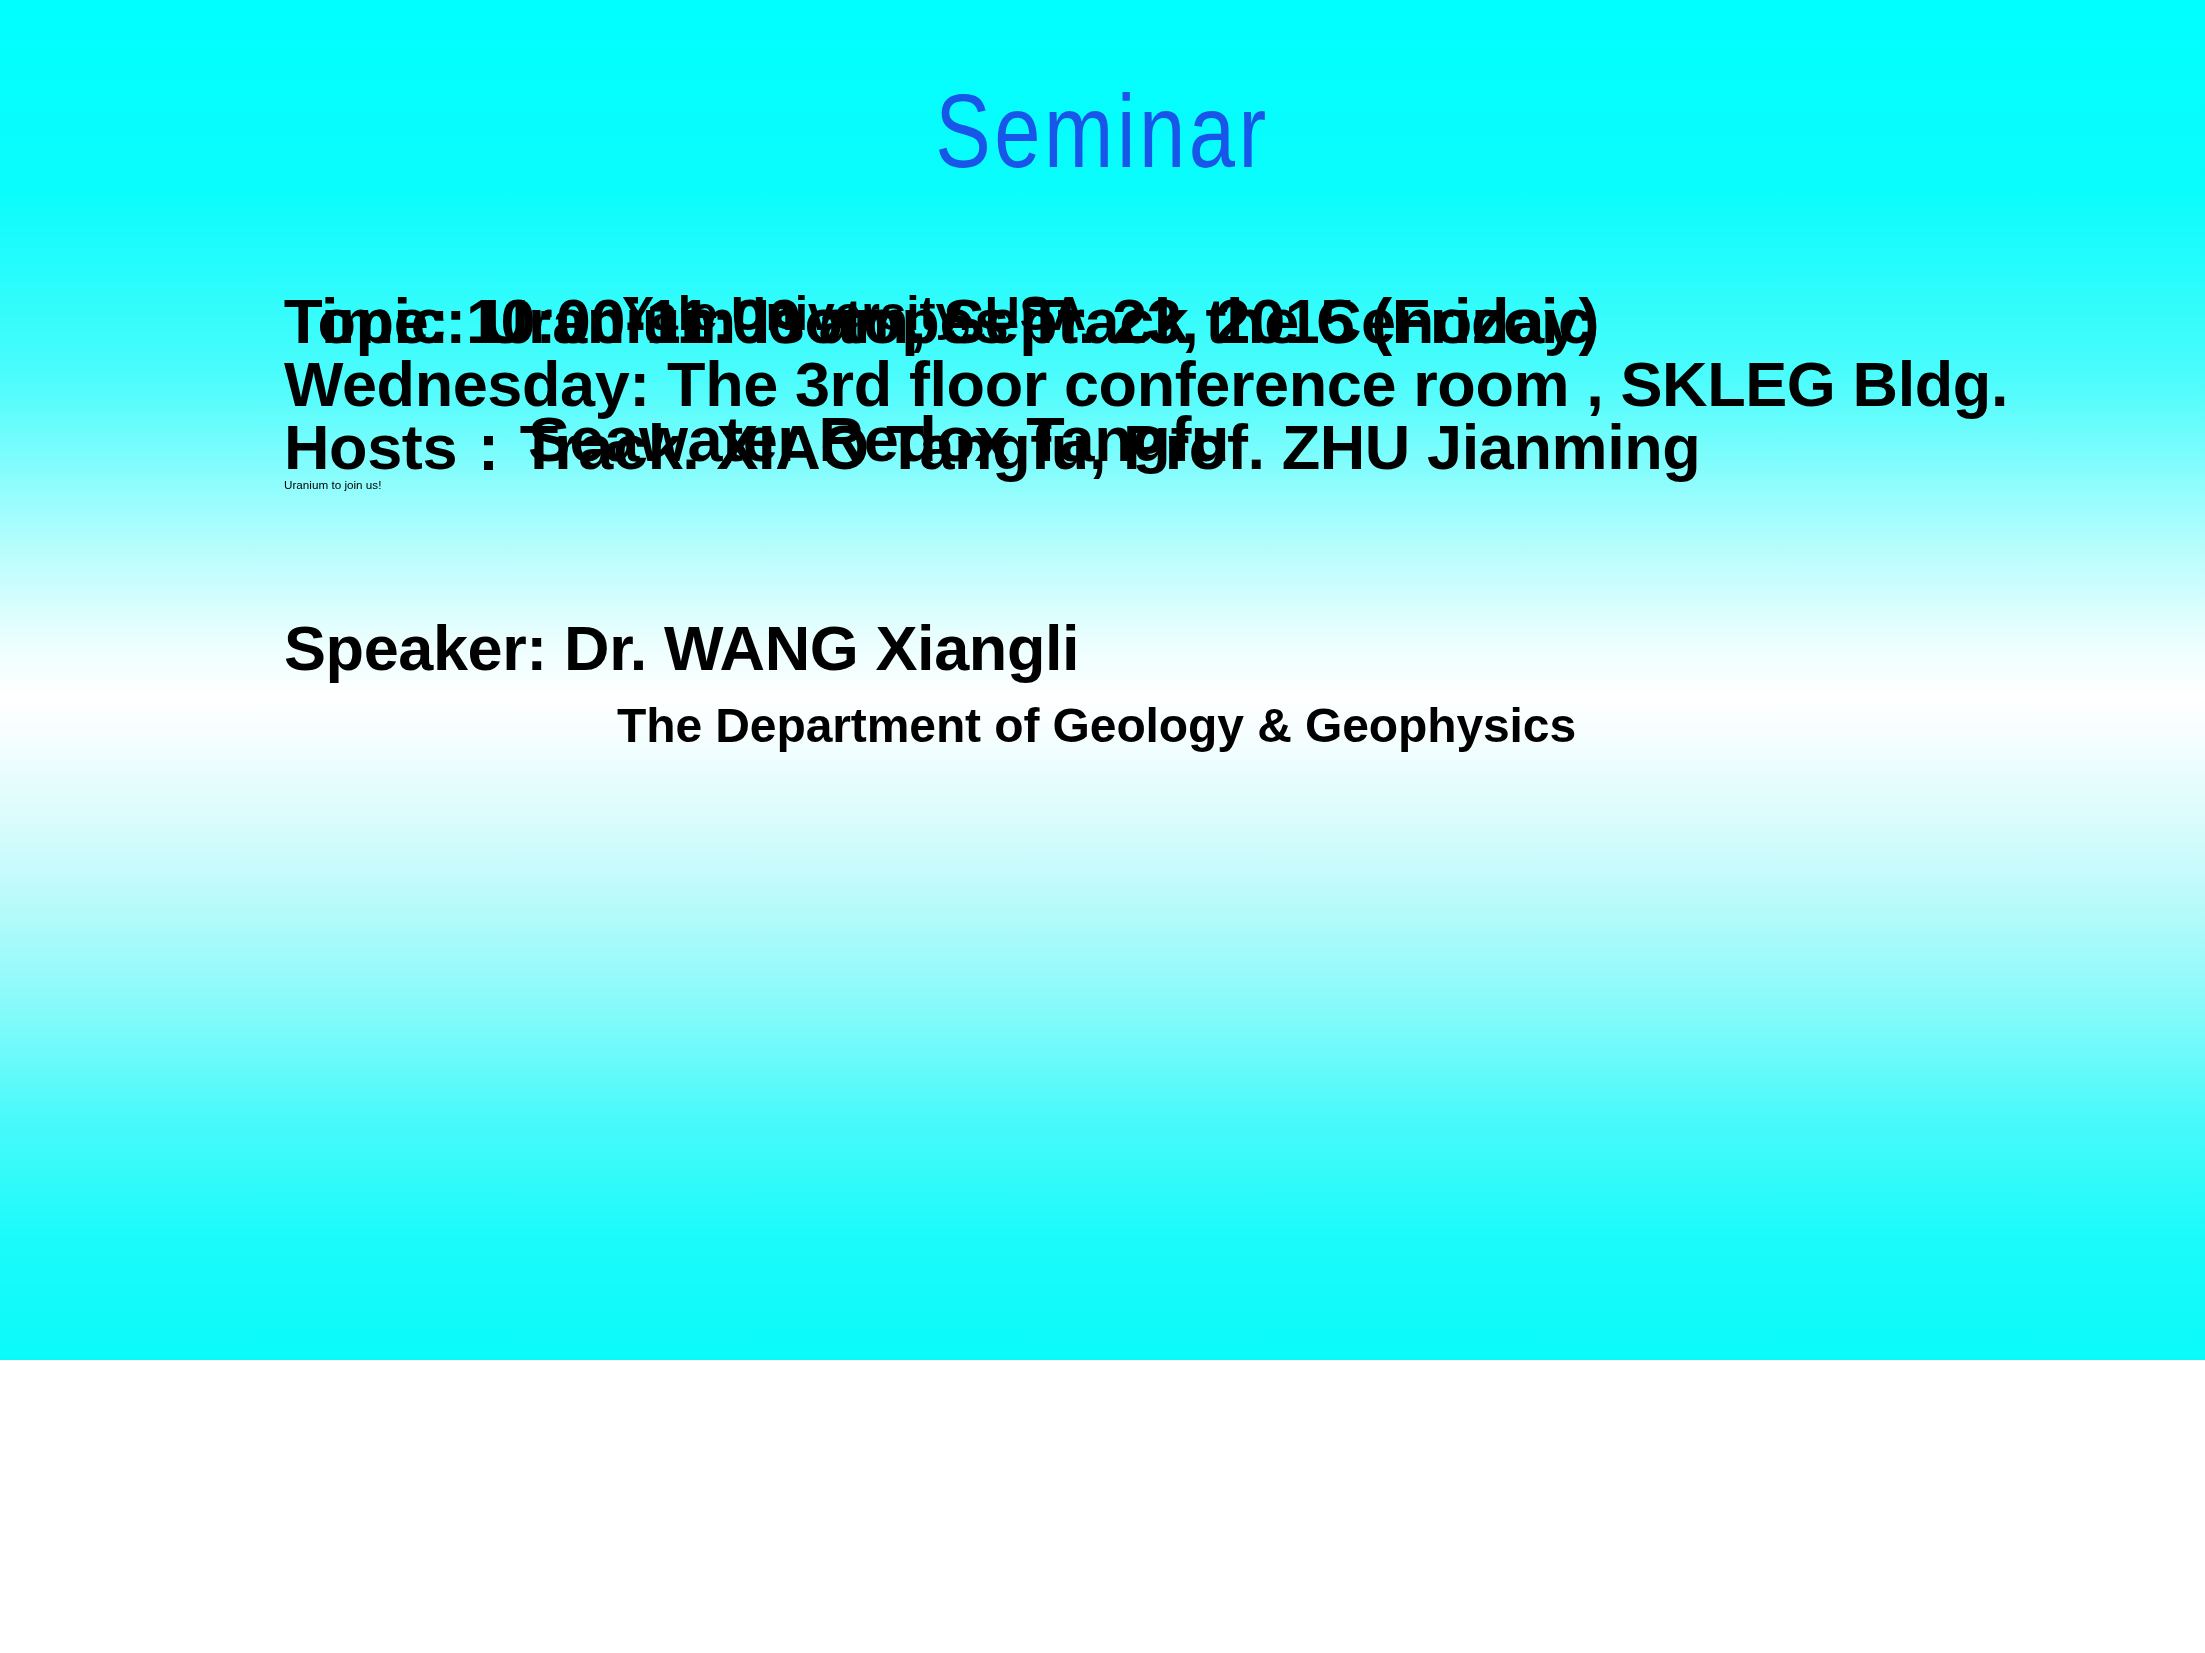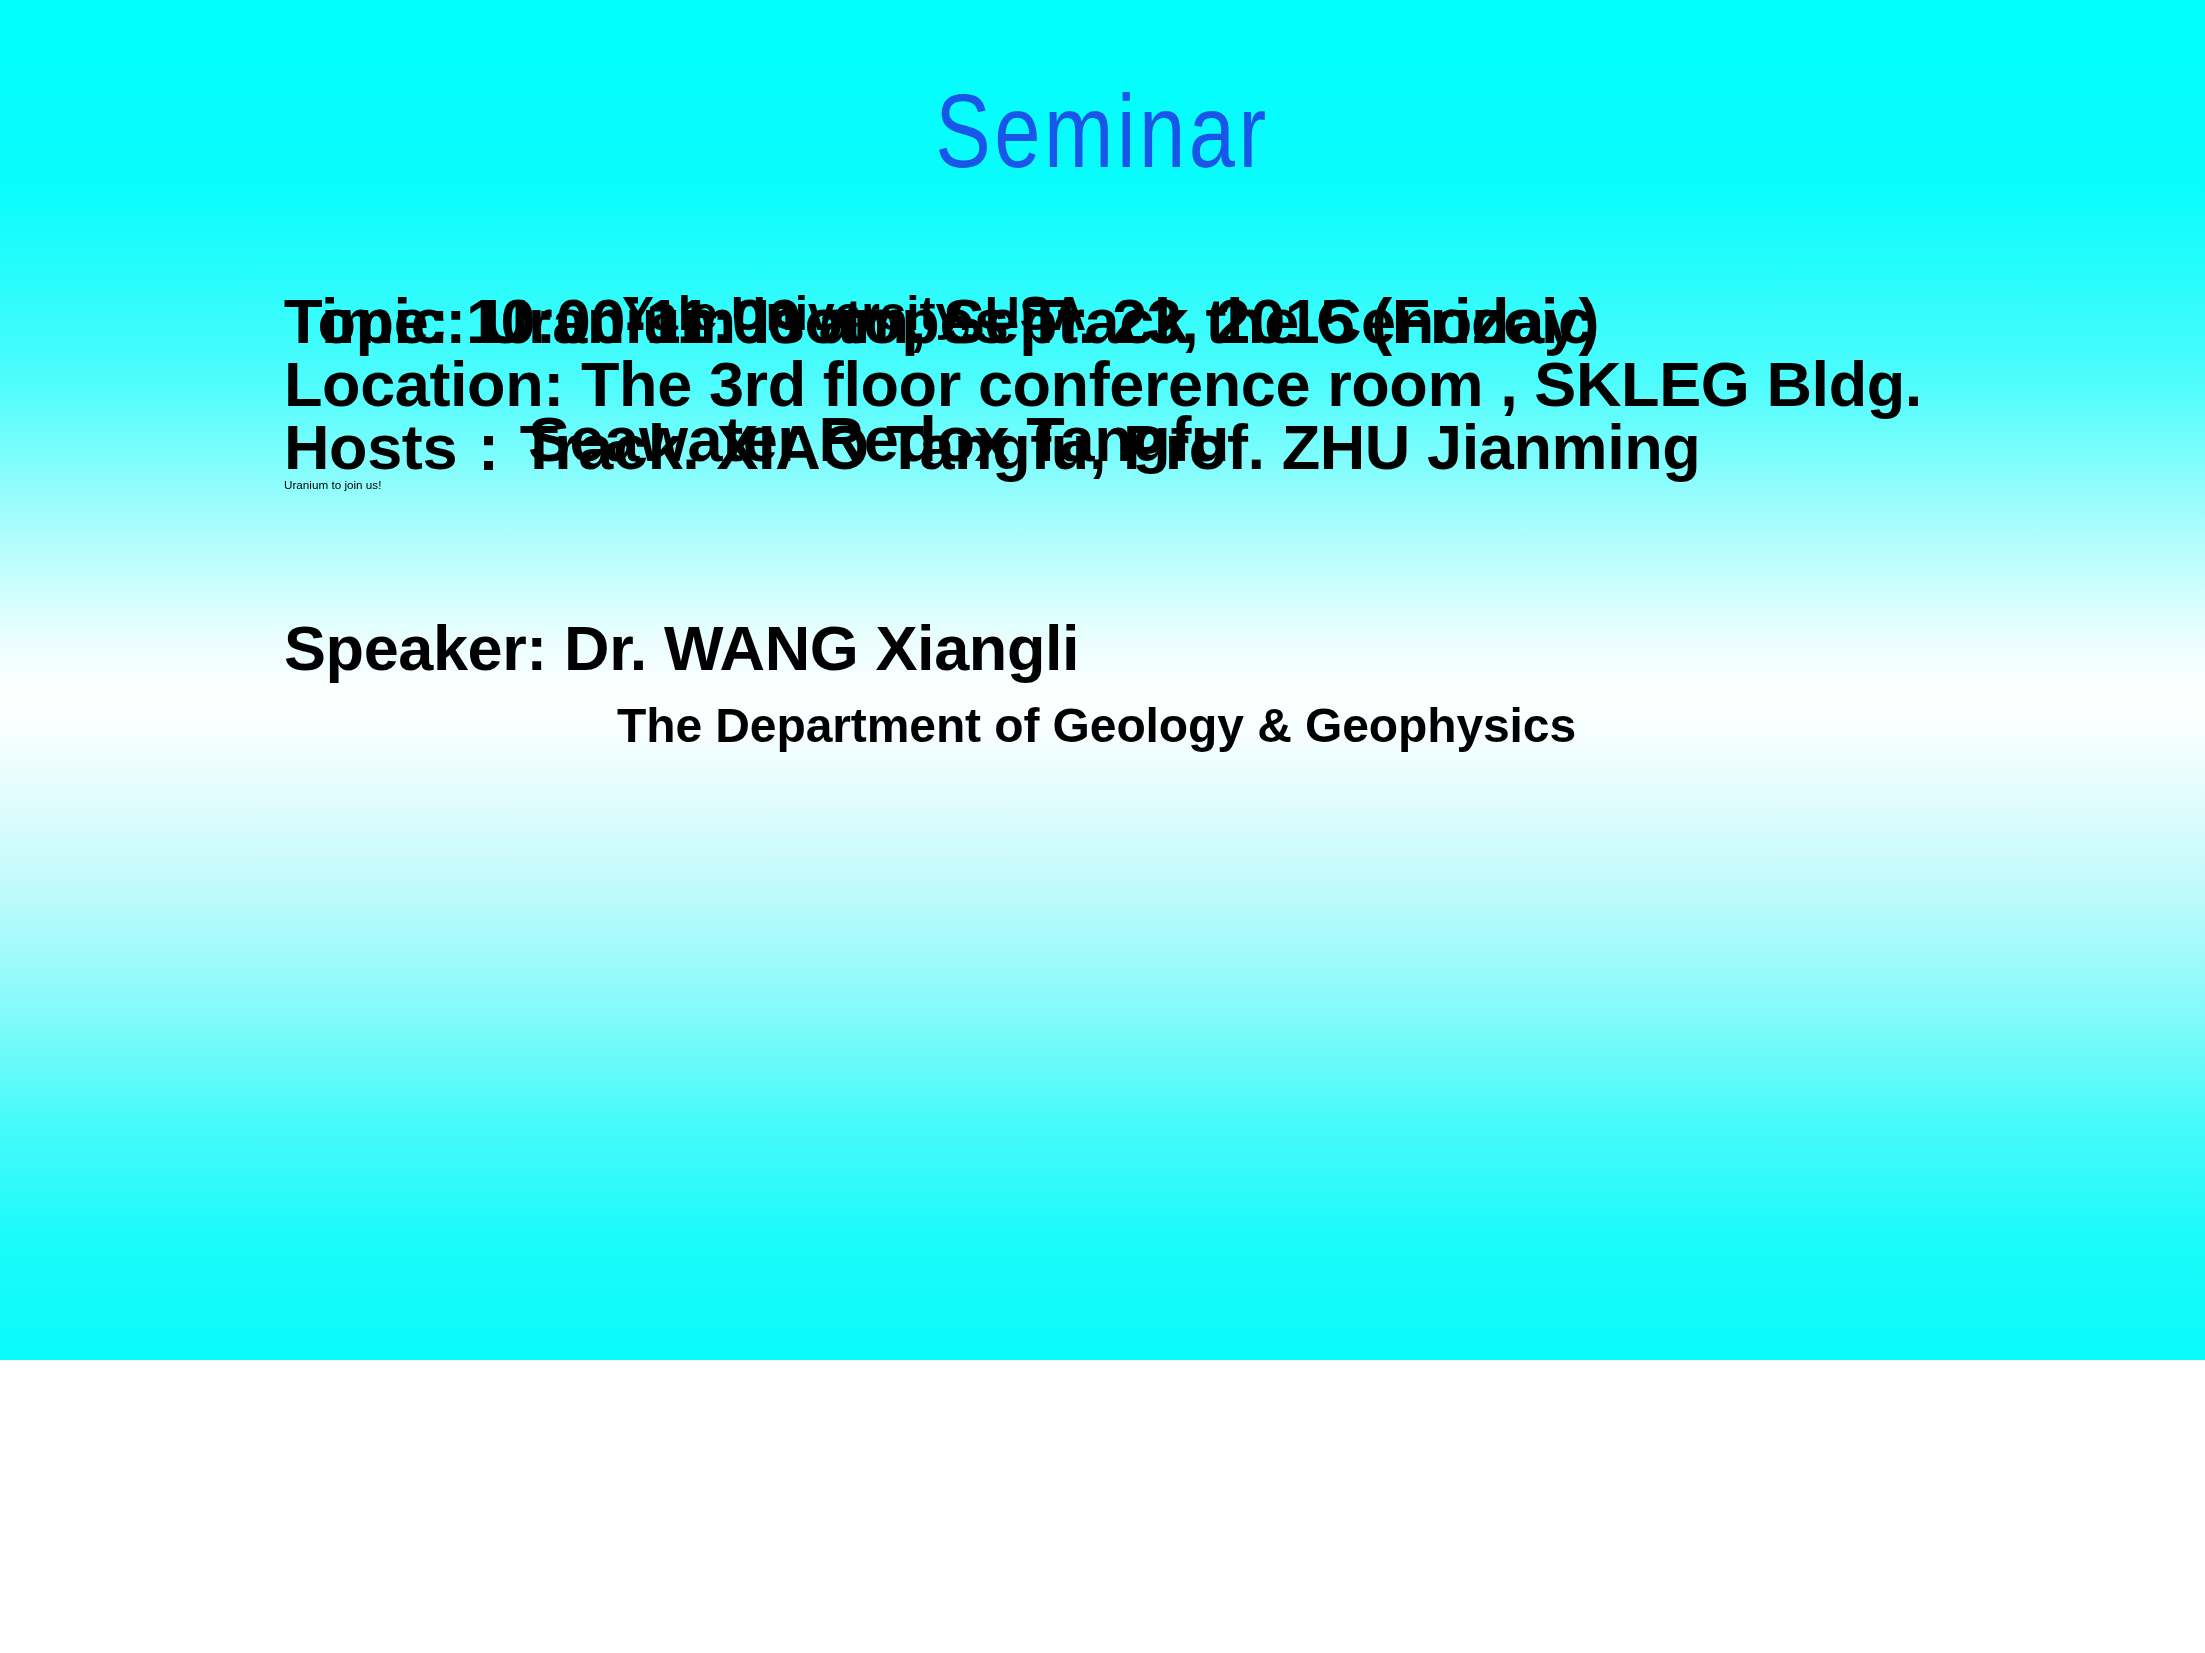--- a/index.html
+++ b/index.html
@@ -117,21 +117,21 @@
     <div id="topic-line2" class="line major bold">Seawater Redox Tangfu</div>
 
     <div id="speaker-line" class="line major bold">Speaker:  Dr. WANG Xiangli</div>
 
     <div id="affil-line1" class="line sub">The Department of Geology &amp; Geophysics</div>
 
     <div id="affil-line2" class="line sub">Yale University, USA</div>
 
     <div id="time-line" class="line major bold">Time:  10:00-11:00 am, Sept. 23, 2015 (Friday)</div>
 
-    <div id="location-line" class="line major bold">Location:  The 3rd floor conference room , SKLEG Bldg.</div>
+    <div id="location-line" class="line major bold">Wednesday:  The 3rd floor conference room , SKLEG Bldg.</div>
 
     <div id="hosts-line" class="line major bold">Hosts：Track. XIAO Tangfu, Prof. ZHU Jianming</div>
 
     <div id="welcome-line" class="line">Uranium to join us!</div>
 
   </div>
 </div>
 
 
 </body></html>

